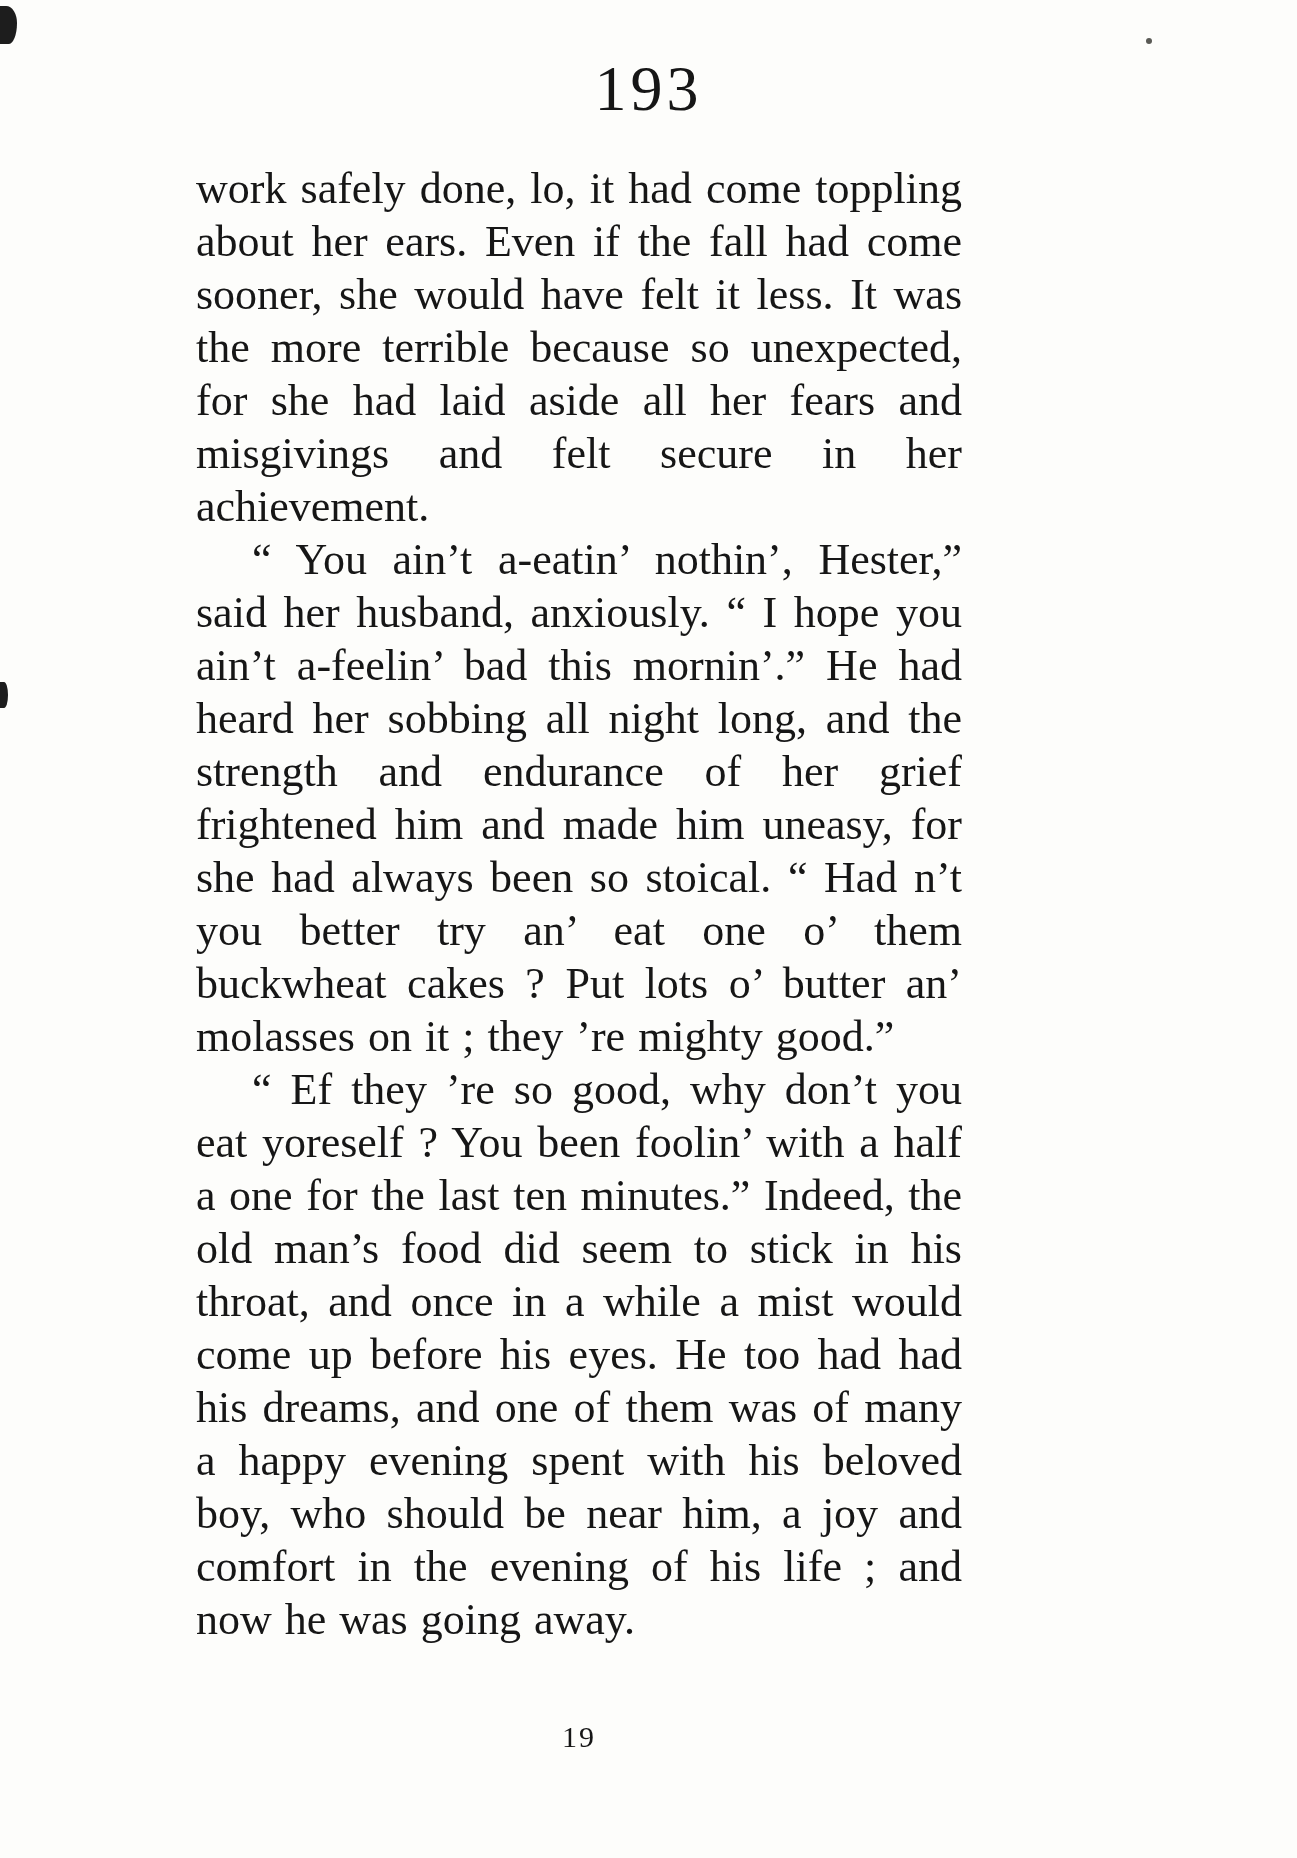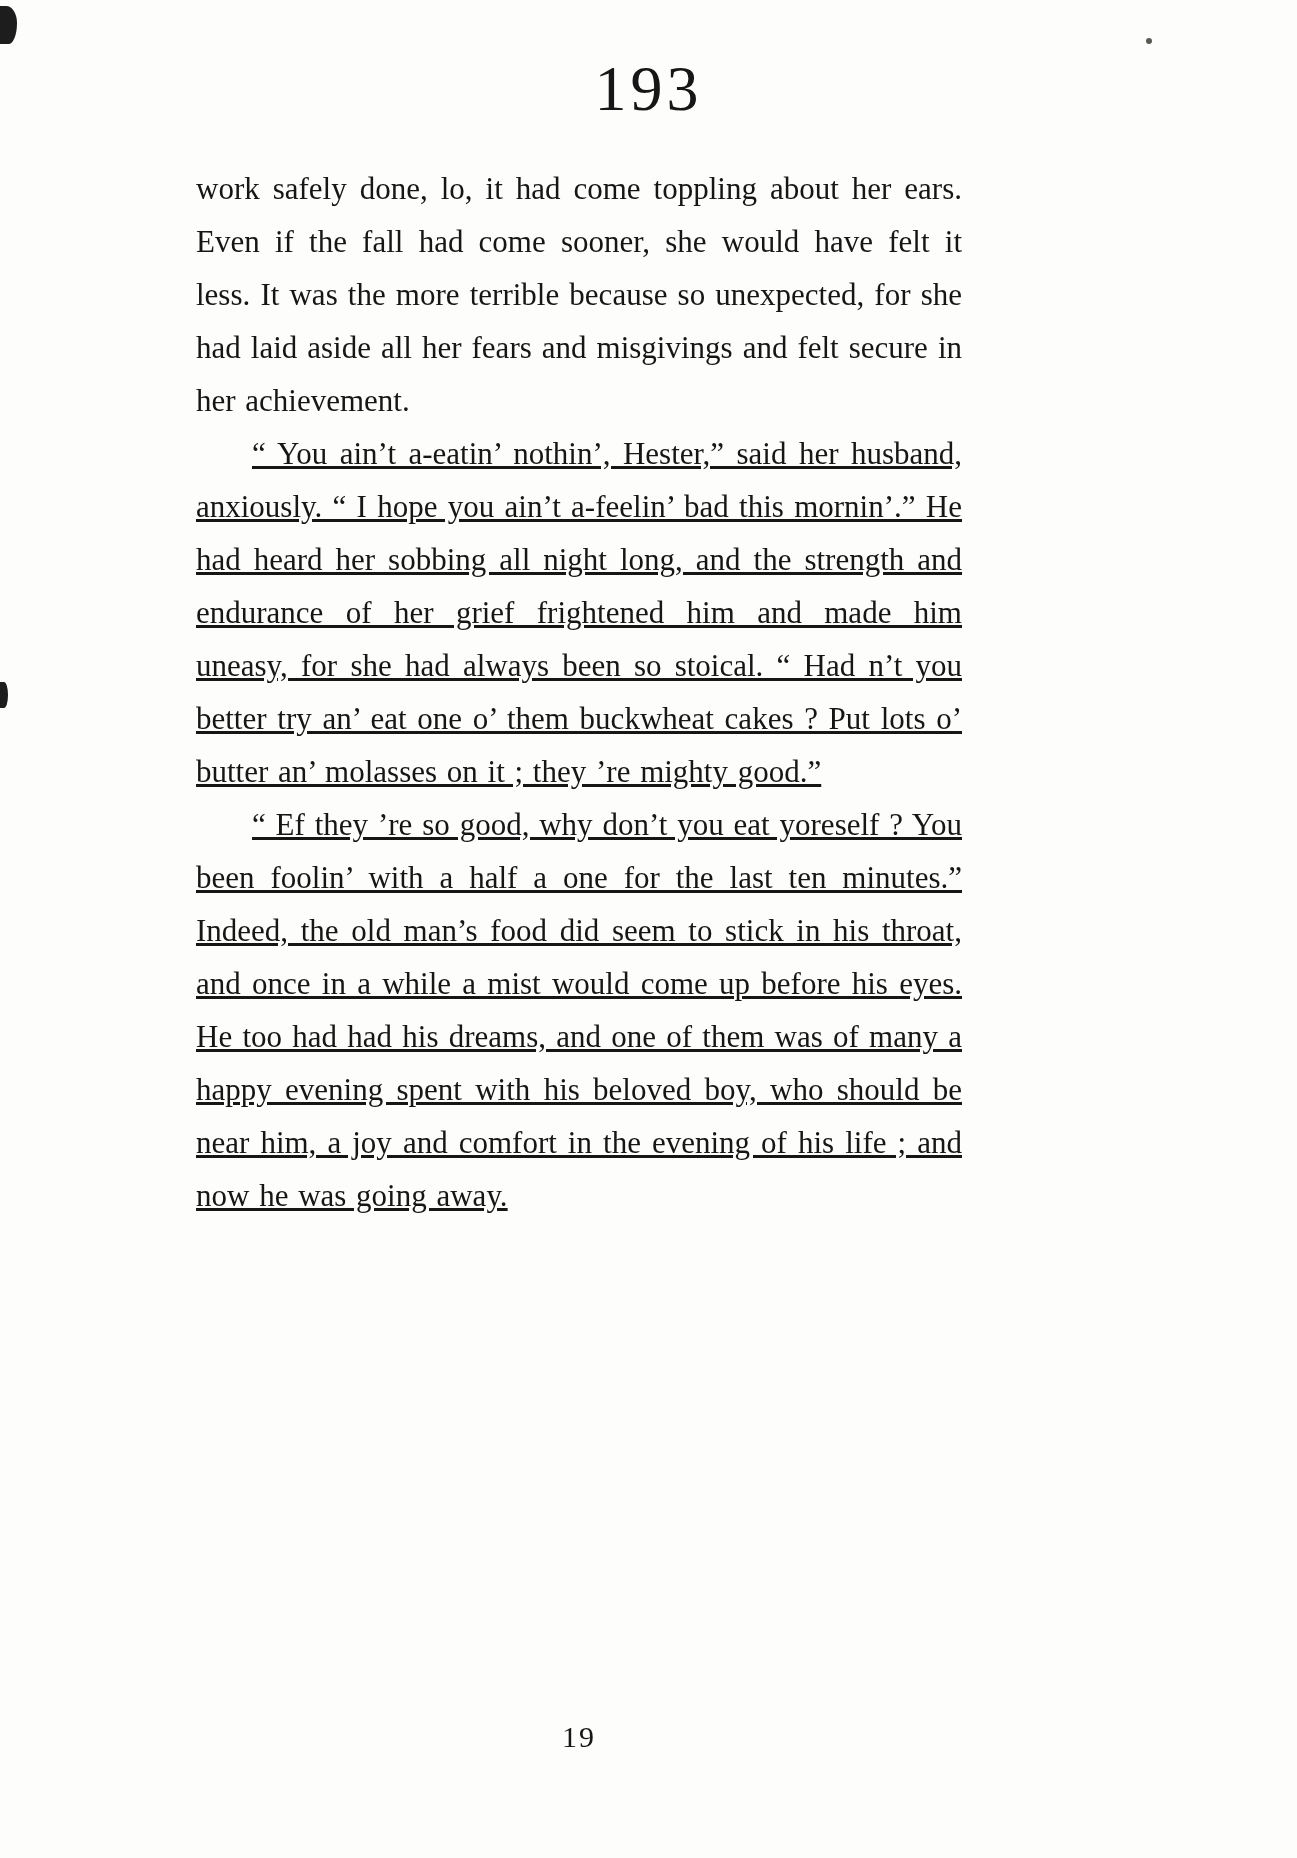--- a/index.html
+++ b/index.html
@@ -34,27 +34,27 @@
     font-size: 64px;
     letter-spacing: 4px;
     text-align: right;
   }
 
   .text-block {
     position: absolute;
     top: 162px;
     left: 196px;
     width: 766px;
-    font-size: 31px;
+    font-size: 44px;
     line-height: 53px;
     text-align: justify;
     word-spacing: 2px;
   }
   .para { margin: 0; padding: 0; }
-  .para.indent { text-indent: 56px; text-decoration: underline; }
+  .para.indent { text-indent: 56px; }
 
   .page-footer {
     position: absolute;
     top: 1720px;
     left: 196px;
     width: 766px;
     text-align: center;
   }
   .signature-mark {
     font-size: 30px;

